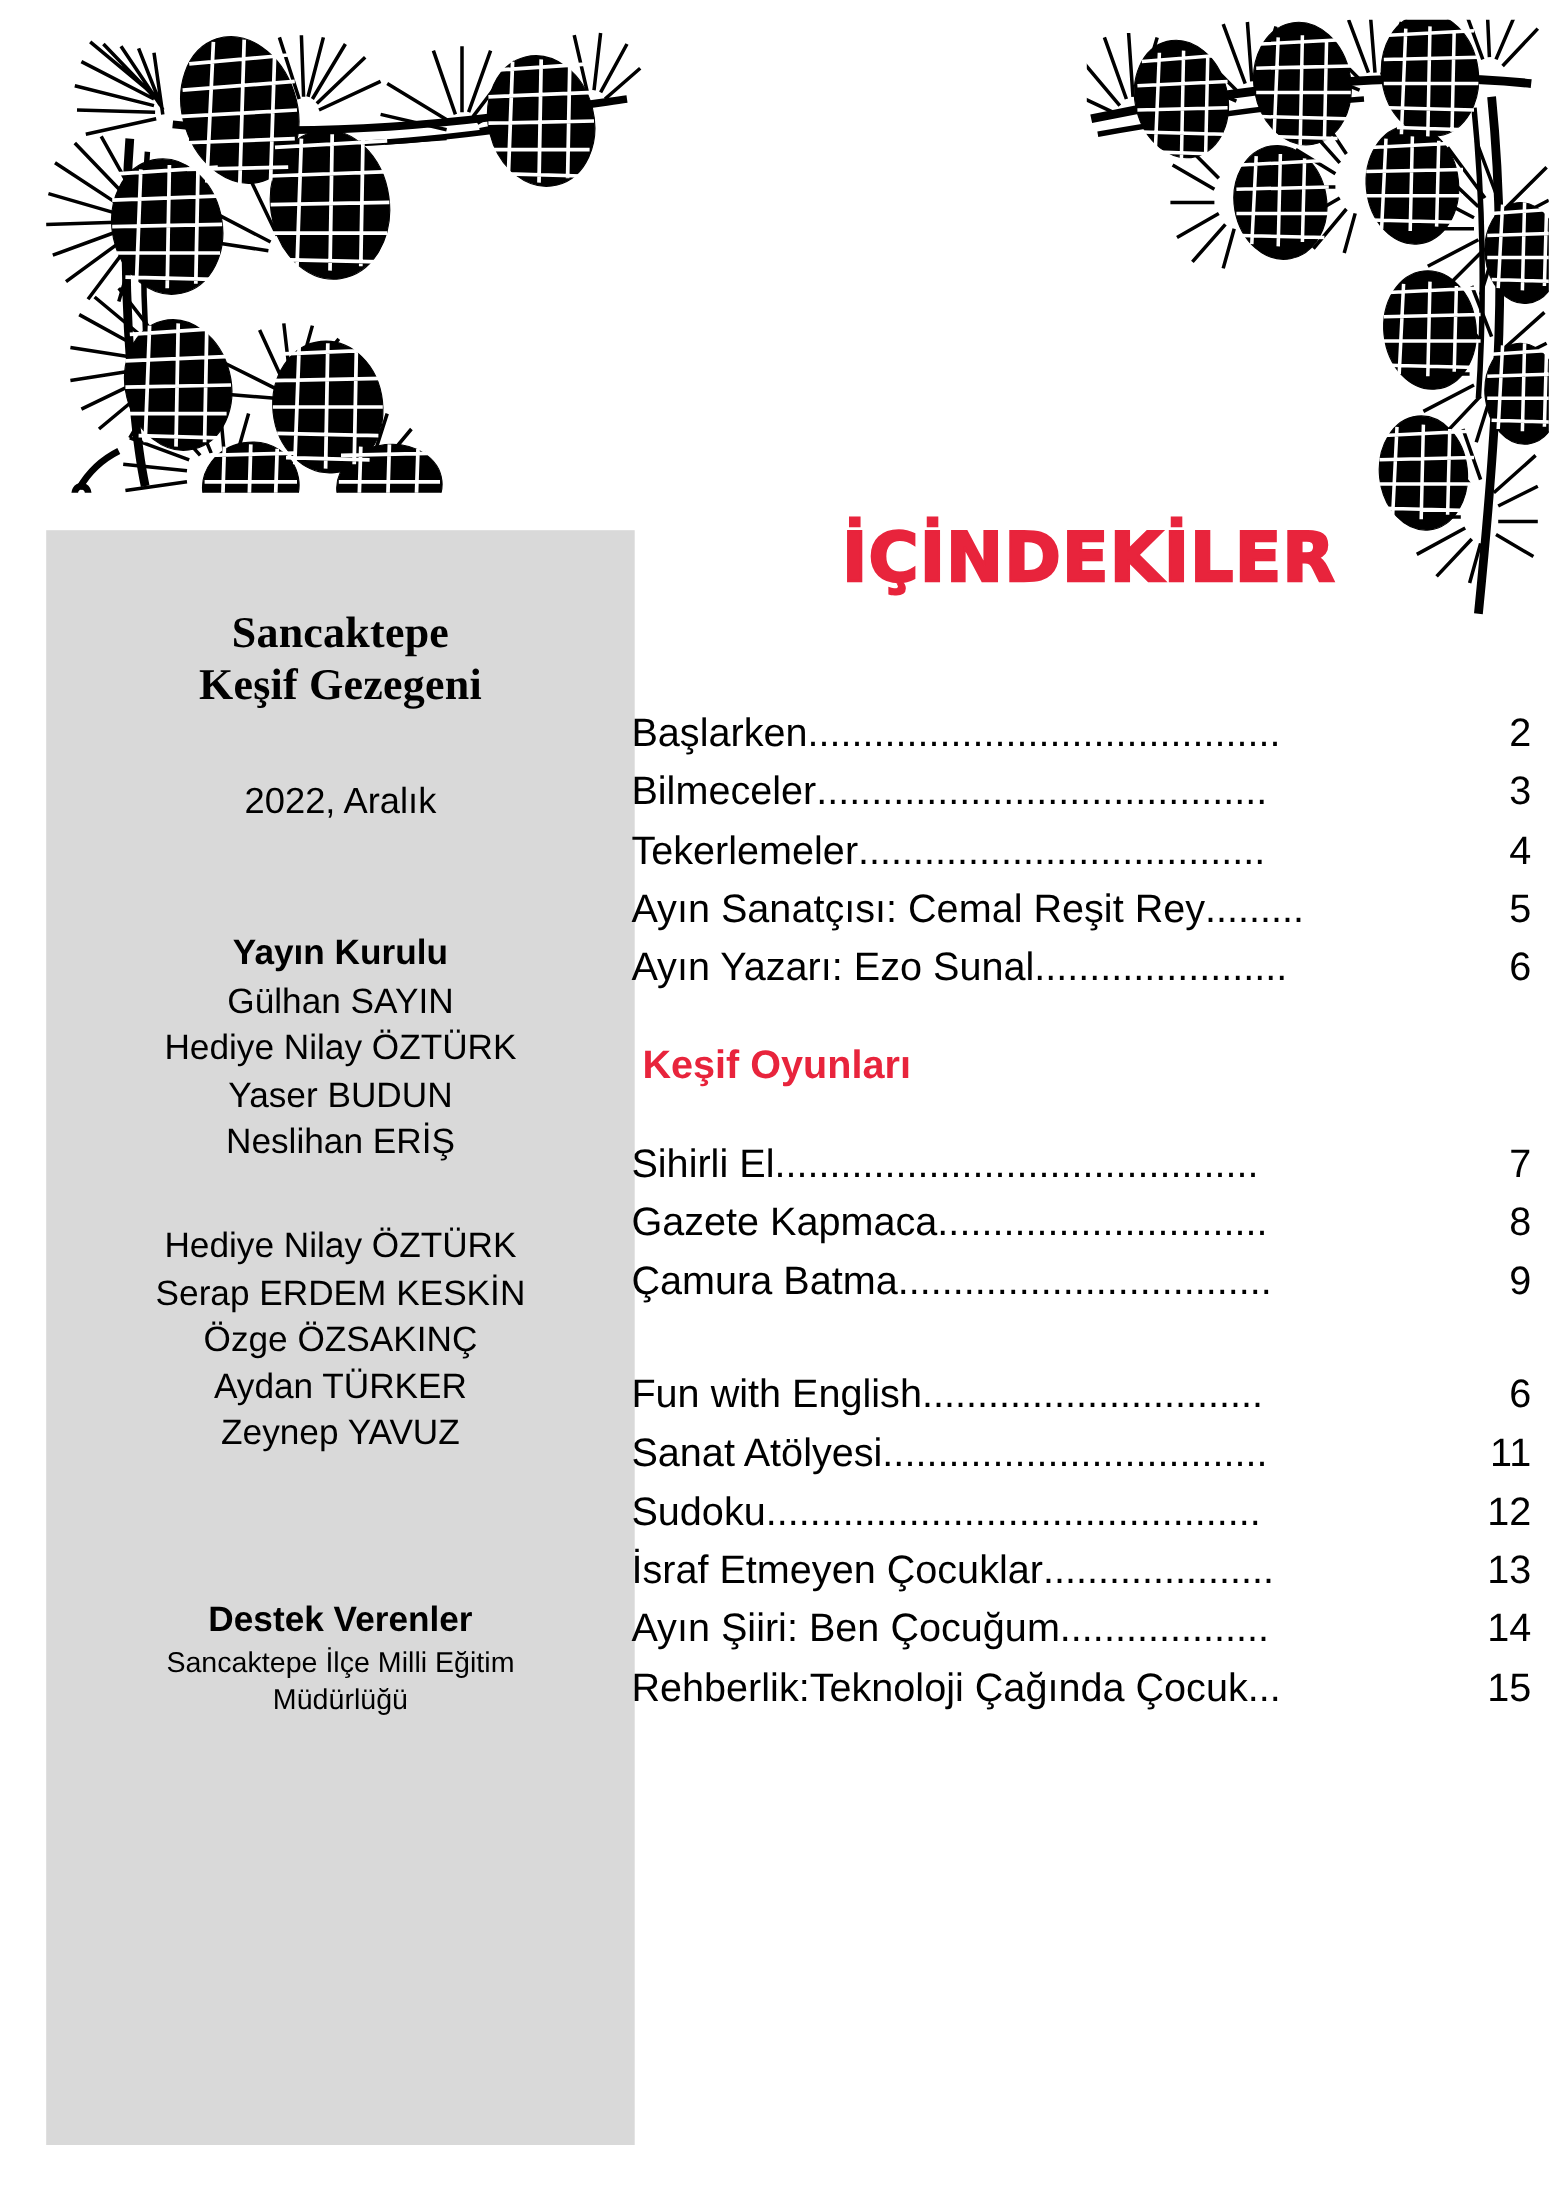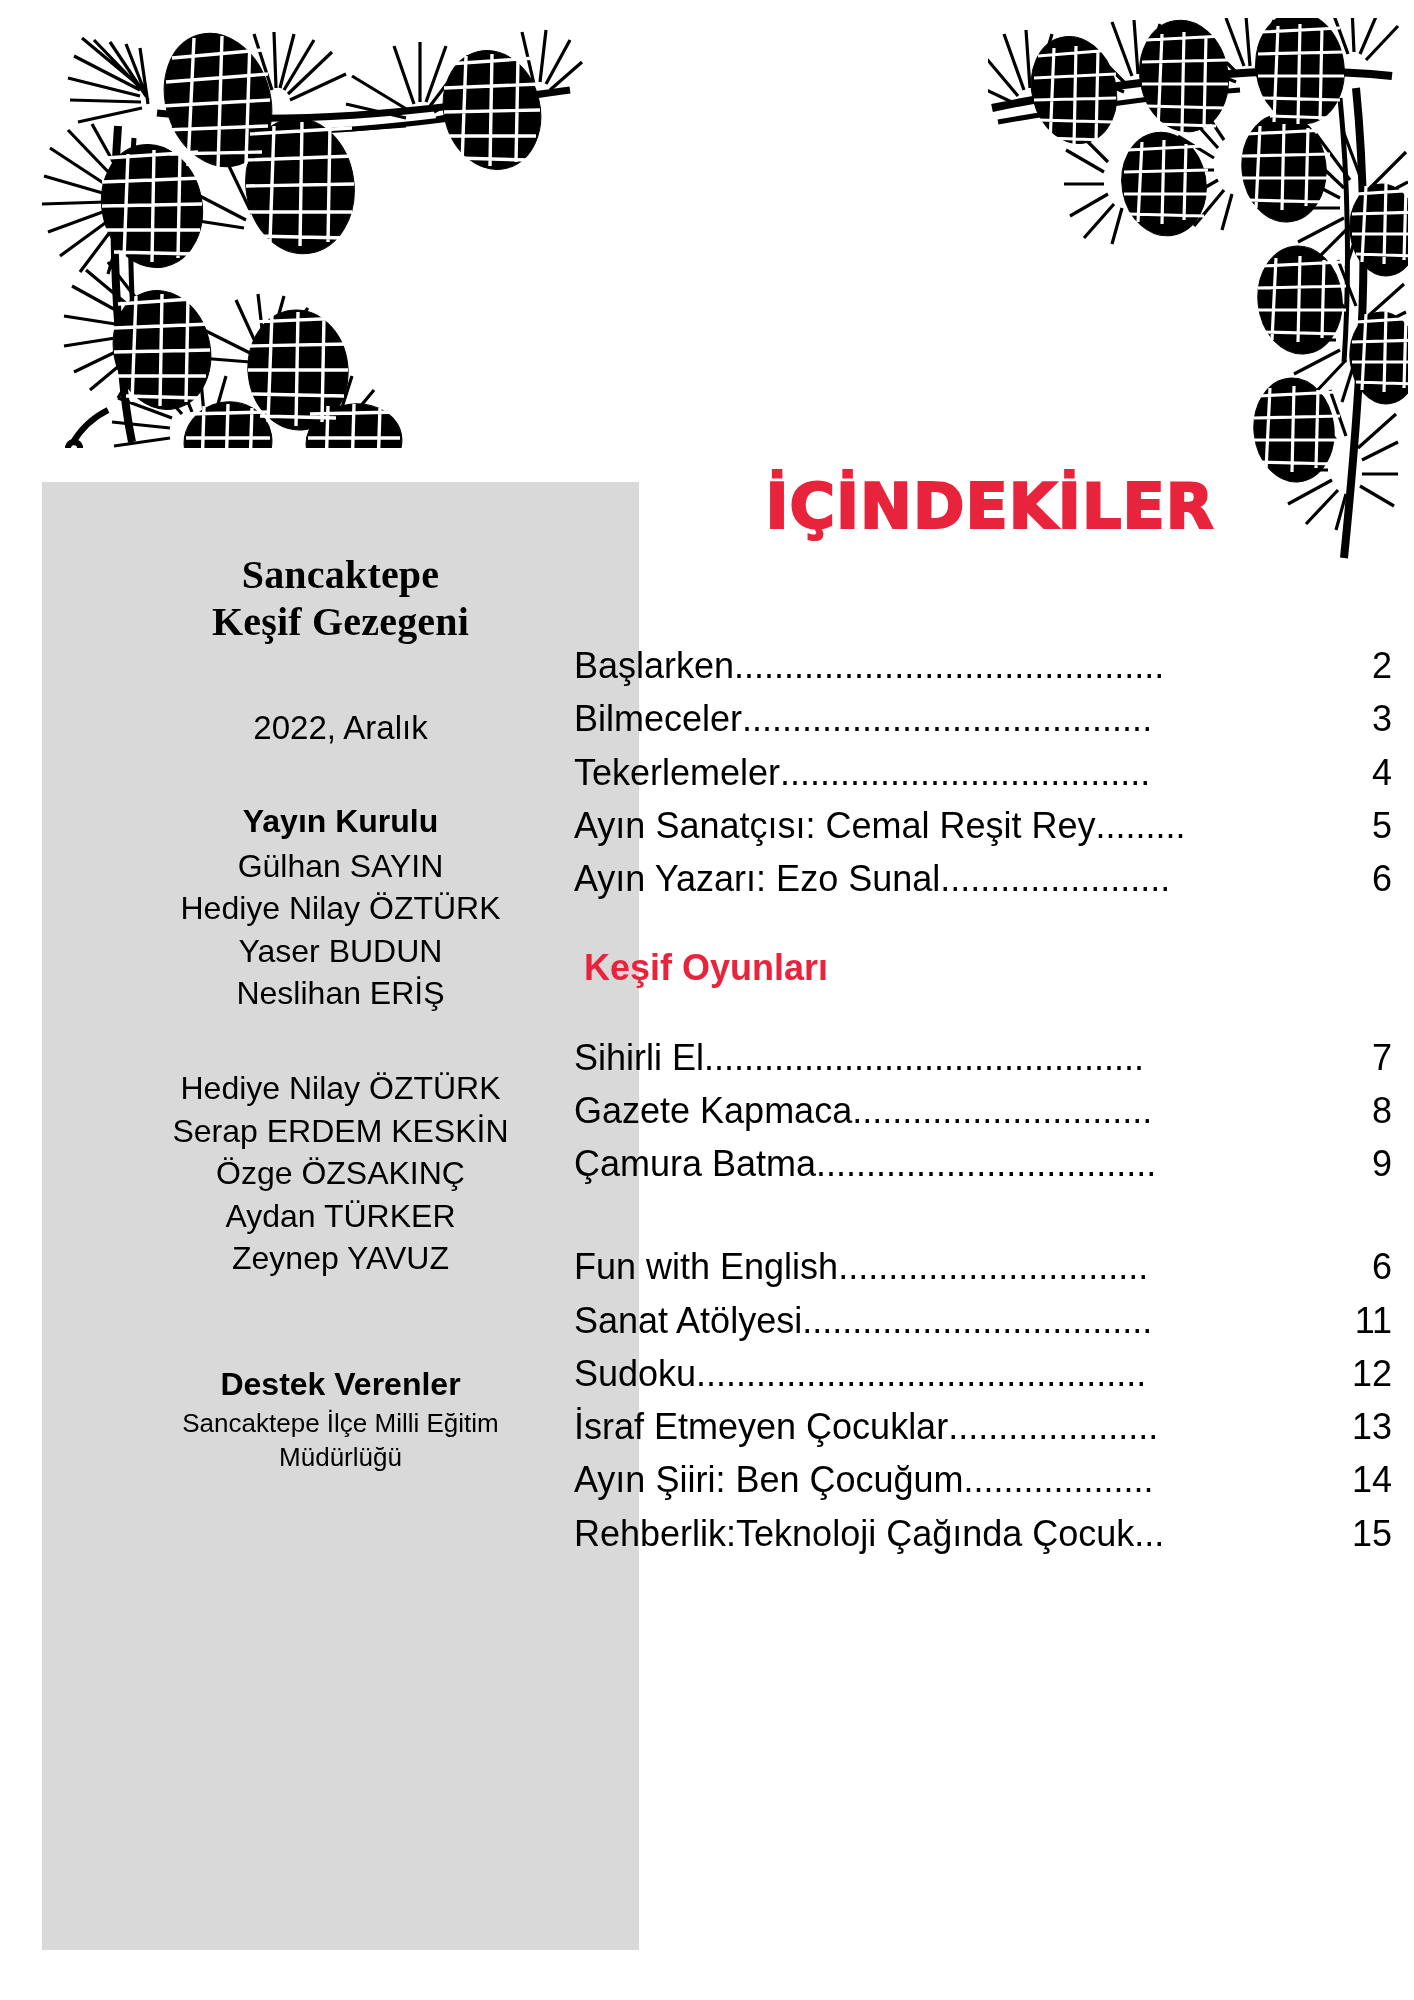--- a/index.html
+++ b/index.html
@@ -33,21 +33,21 @@
     width: 420px;
     height: 555px;
   }
   .pine svg { display: block; width: 100%; height: 100%; }
 
   
   .sidebar {
     position: absolute;
     left: 42px;
     top: 482px;
-    width: 597px;
+    width: 535px;
     height: 1468px;
     background: #d9d9d9;
     box-sizing: border-box;
     padding: 70px 20px 0 20px;
     text-align: center;
   }
   .masthead {
     font-family: "Liberation Serif", serif;
     font-weight: bold;
     font-size: 40px;
@@ -59,20 +59,21 @@
   .sb-date {
     font-size: 33px;
     line-height: 1.2;
   }
   .sb-gap-2 { height: 54px; }
   .sb-heading {
     font-size: 32px;
     font-weight: bold;
     line-height: 1.3;
     margin-bottom: 2px;
+    margin-top: 44px;
   }
   .sb-name {
     font-size: 32px;
     line-height: 1.33;
     white-space: nowrap;
   }
   .sb-gap-3 { height: 52px; }
   .sb-gap-4 { height: 84px; }
   .sb-support-line {
     font-size: 26px;

